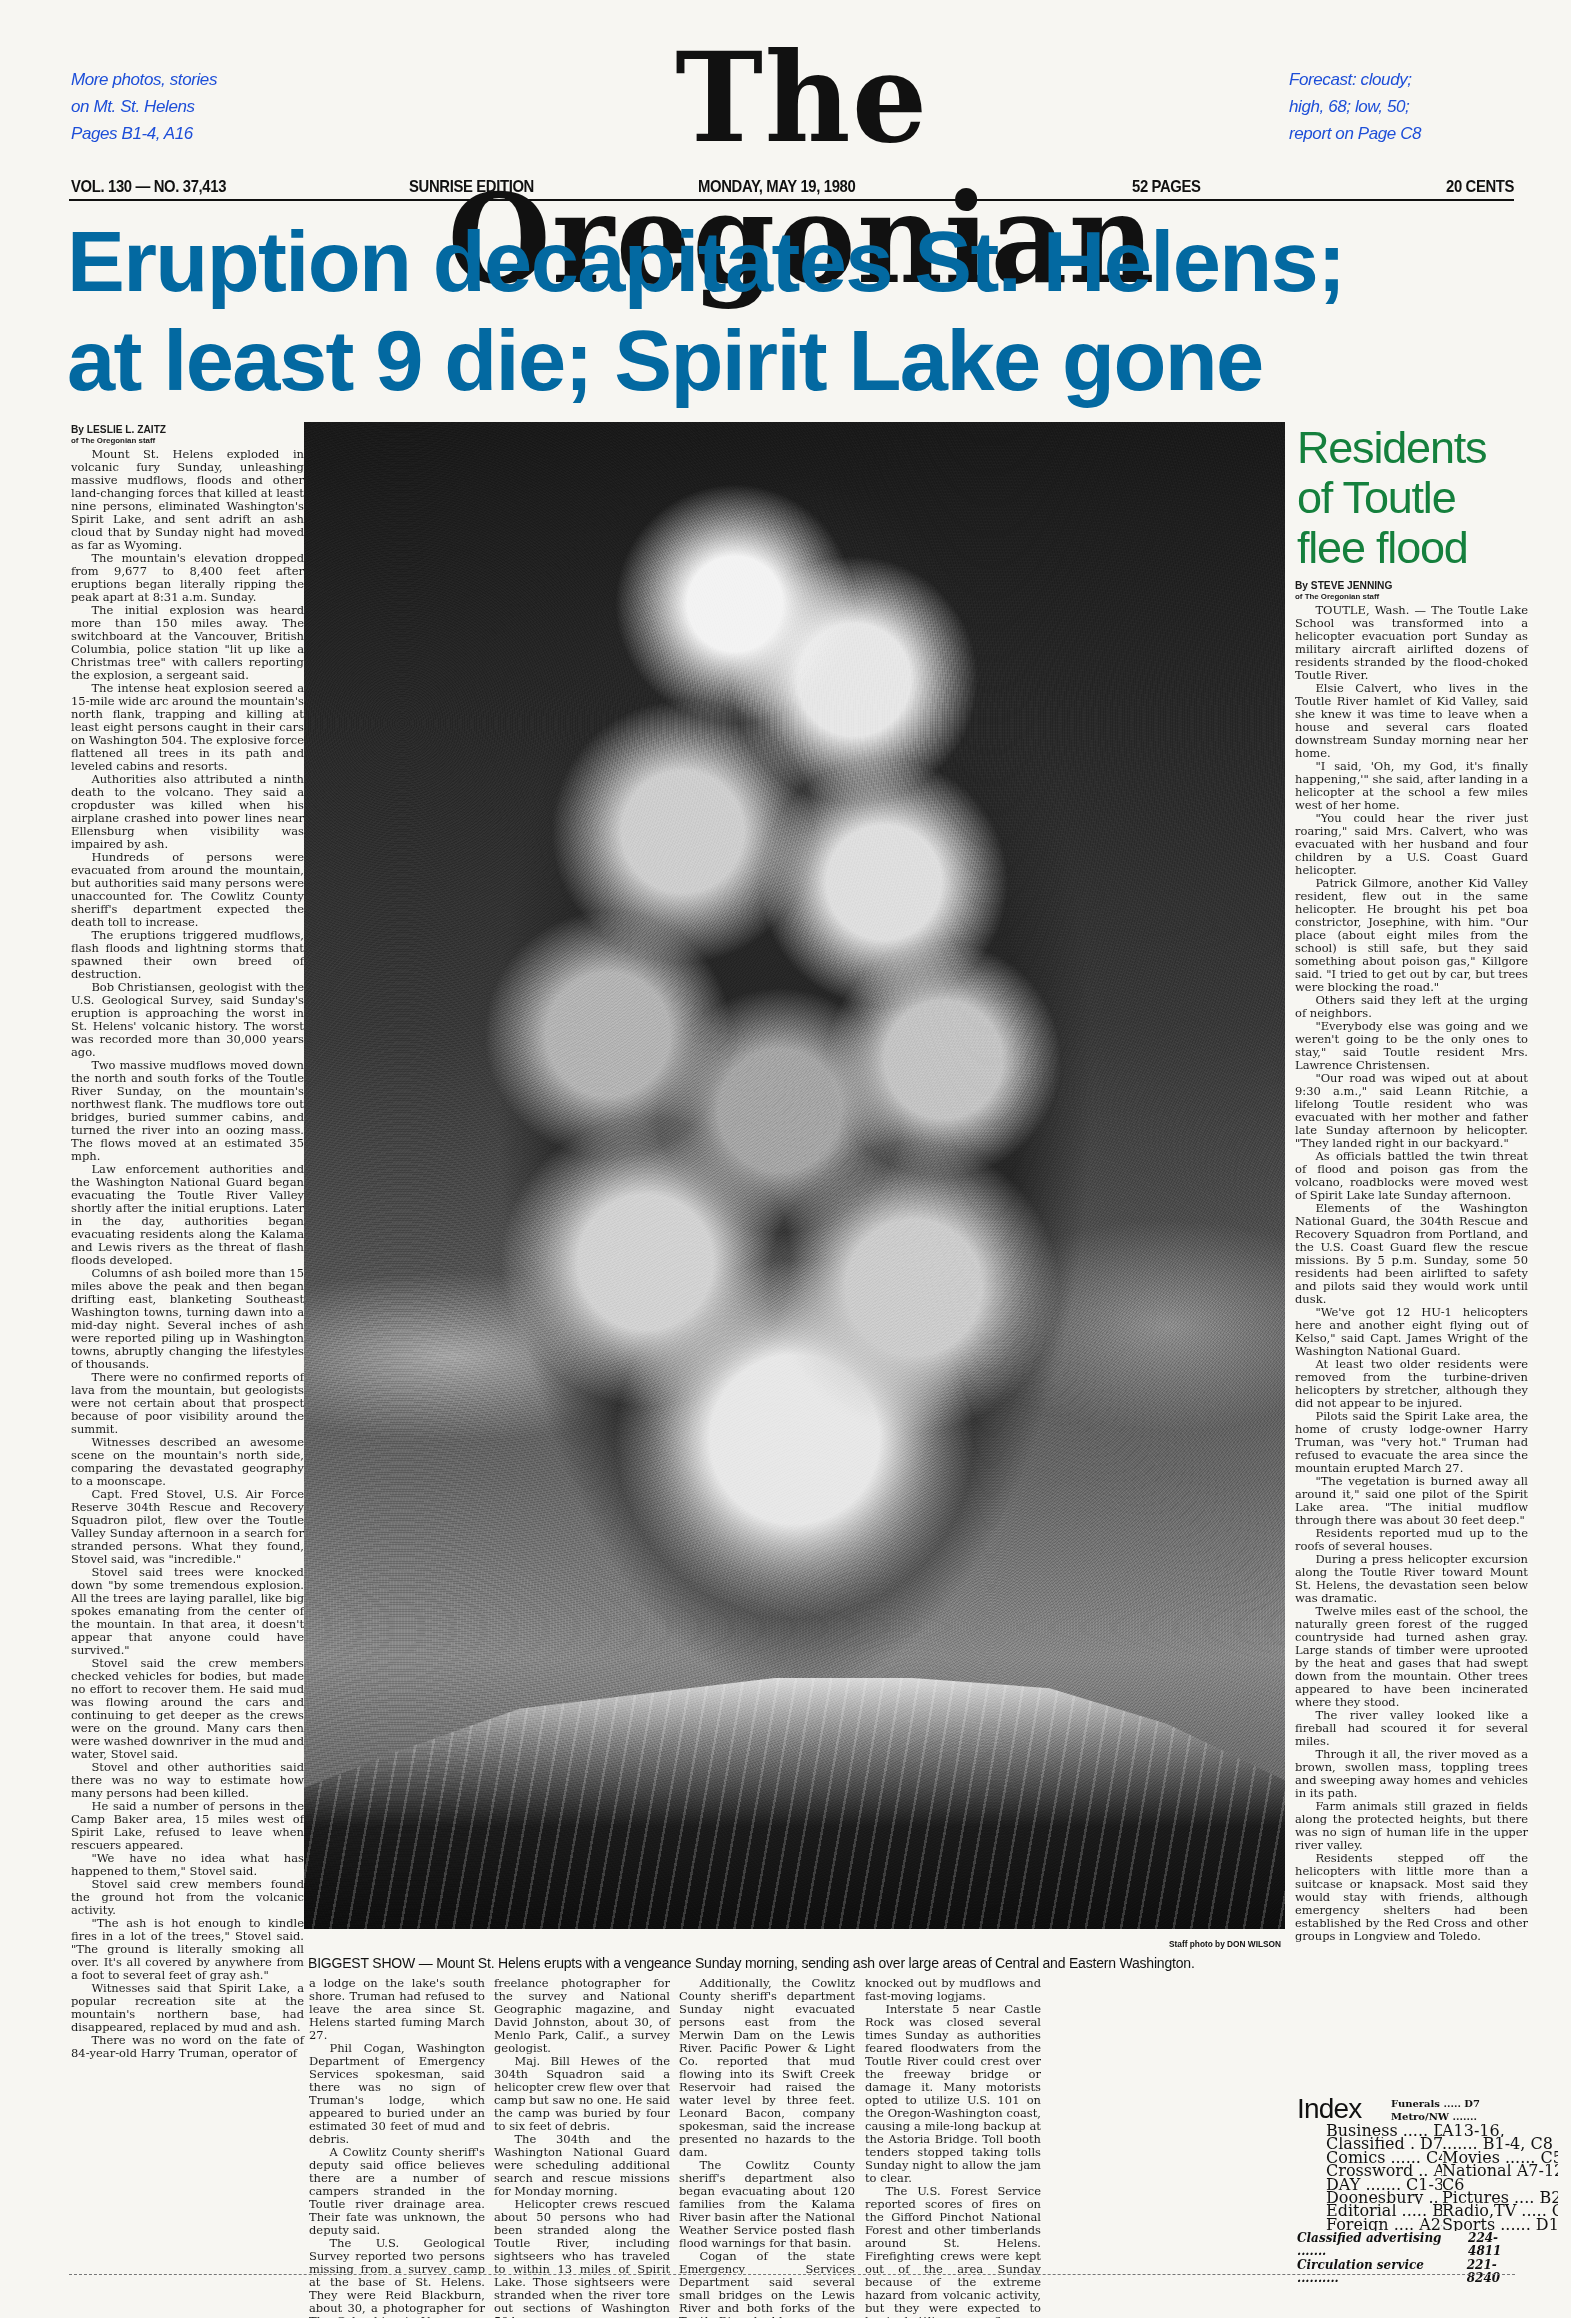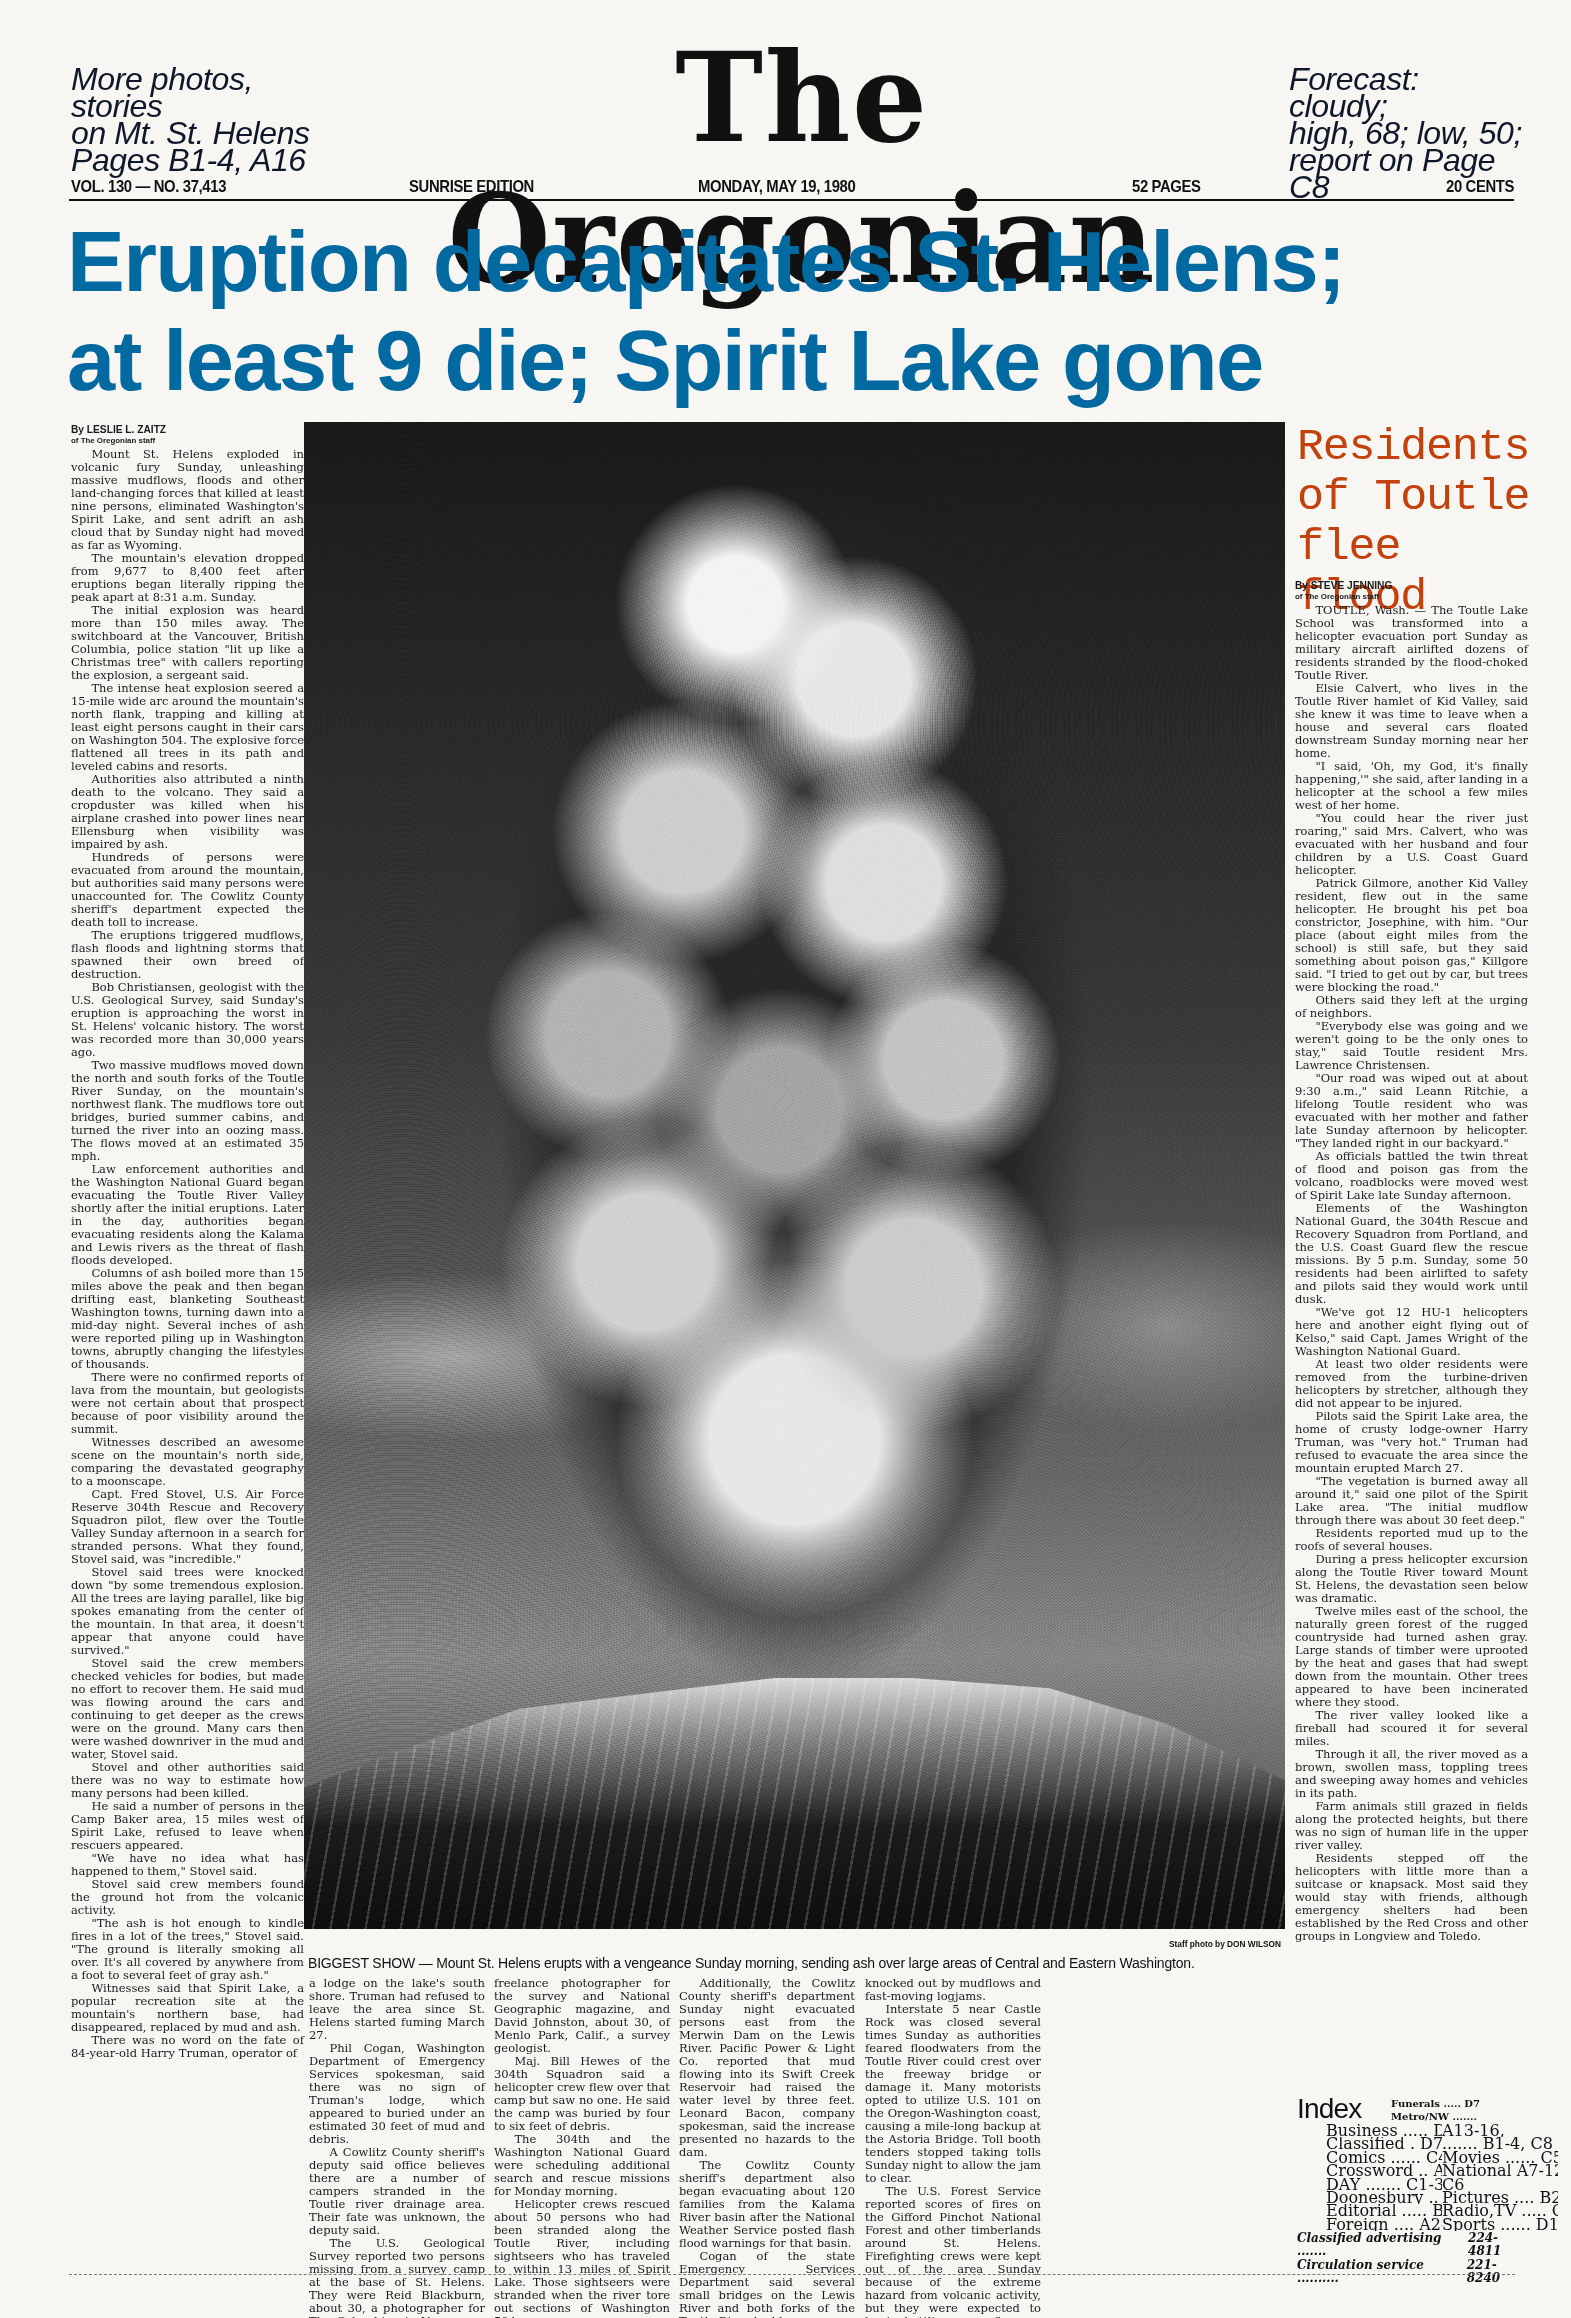--- a/index.html
+++ b/index.html
@@ -2,21 +2,21 @@
 <html style="font-size:12.6px"><head>
 <meta charset="utf-8">
 <style>
   * { box-sizing: border-box; margin: 0; padding: 0; }
   html, body { width: 1572px; height: 2319px; background: #f7f6f2; overflow: hidden; }
   body { position: relative; color: #111; font-family: "DejaVu Serif", serif; }
 
   .abs { position: absolute; }
 
   
-  .ear { font-family: "Liberation Sans", sans-serif; font-style: italic; font-size: 32px; line-height: 27px; letter-spacing: -0.4px; color: #0f172a; }
+  .ear { font-family: "Liberation Sans", sans-serif; font-style: italic; font-size: 17px; line-height: 27px; letter-spacing: -0.4px; color: #1d4ed8; }
   .ear-left { left: 71px; top: 66px; width: 252px; }
   .ear-right { left: 1289px; top: 66px; width: 236px; }
   .nameplate { left: 346px; top: 31px; width: 912px; height: 134px; text-align: center;
     font-family: "DejaVu Serif", serif; font-weight: bold; font-size: 118px; line-height: 134px;
     letter-spacing: 1.6px; color: #111; transform: scaleY(1.05); }
   .folio { top: 177px; font-family: "Liberation Sans", sans-serif; font-weight: bold; font-size: 16.5px; letter-spacing: -0.4px; transform: scaleX(0.9); transform-origin: left; }
   .rule-top { left: 69px; top: 199px; width: 1445px; height: 2.4px; background: #111; }
 
   
   .headline { left: 67px; top: 212px; width: 1462px; font-family: "Liberation Sans", sans-serif; font-weight: bold;
@@ -65,21 +65,21 @@
 
   .credit { left: 1100px; top: 1939px; width: 181px; text-align: right; font-family: "Liberation Sans", sans-serif; font-weight: bold; font-size: 8.3px; }
   .cutline { left: 308px; top: 1955px; width: 982px; font-family: "Liberation Sans", sans-serif; font-size: 14px; white-space: nowrap; letter-spacing: -0.2px; }
 
   .col-b1 { left: 309px; top: 1977px; width: 176px; }
   .col-b2 { left: 494px; top: 1977px; width: 176px; }
   .col-b3 { left: 679px; top: 1977px; width: 176px; }
   .col-b4 { left: 865px; top: 1977px; width: 176px; }
 
   
-  .side-head { left: 1297px; top: 423px; width: 236px; font-family: Liberation Mono, monospace; font-size: 45px; line-height: 50px; letter-spacing: -1.2px; color: #c2410c; }
+  .side-head { left: 1297px; top: 423px; width: 236px; font-family: Liberation Sans, sans-serif; font-size: 45px; line-height: 50px; letter-spacing: -1.2px; color: #15803d; }
   .col-right { left: 1295px; top: 580px; width: 233px; }
 
   
   .index-title { left: 1297px; top: 2093px; font-family: "Liberation Sans", sans-serif; font-size: 28px; letter-spacing: -0.8px; }
   .index-grid { left: 1297px; top: 2122px; width: 232px; font-family: "DejaVu Serif", serif; font-weight: normal; font-size: 16px; line-height: 13.4px; margin-left: 29px; }
   .index-top { left: 1391px; top: 2097px; width: 138px; font-family: "DejaVu Serif", serif; font-weight: bold; font-size: 10px; line-height: 13.4px; }
   .idx-row { display: flex; }
   .idx-row span { flex: 1; white-space: nowrap; overflow: hidden; }
   .phones { left: 1297px; top: 2232px; width: 232px; font-family: "DejaVu Serif", serif; font-weight: bold; font-size: 12px; line-height: 13.4px; font-style: italic; }
   .phones .row { display: flex; justify-content: space-between; }

